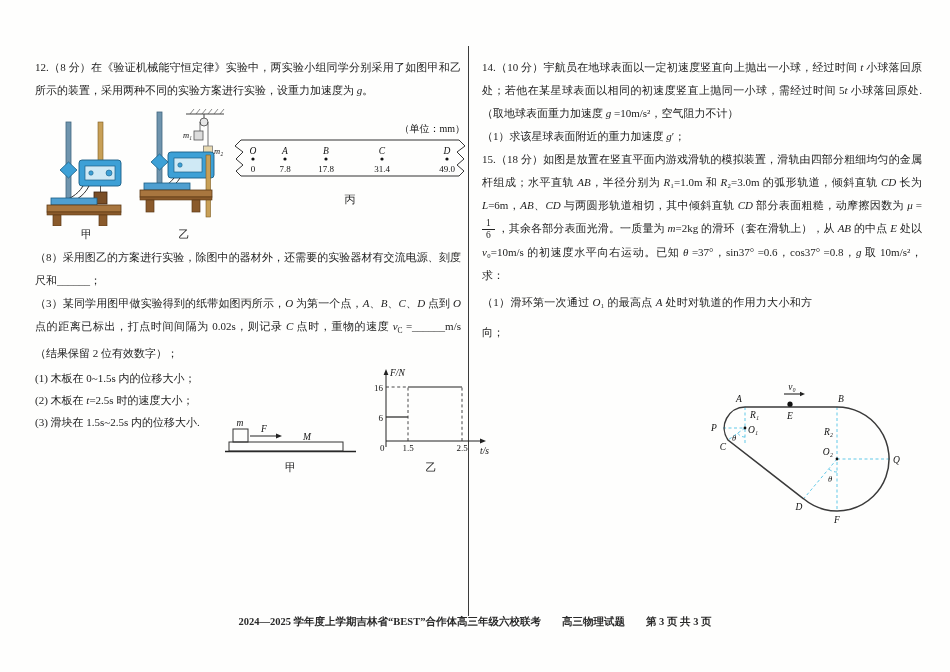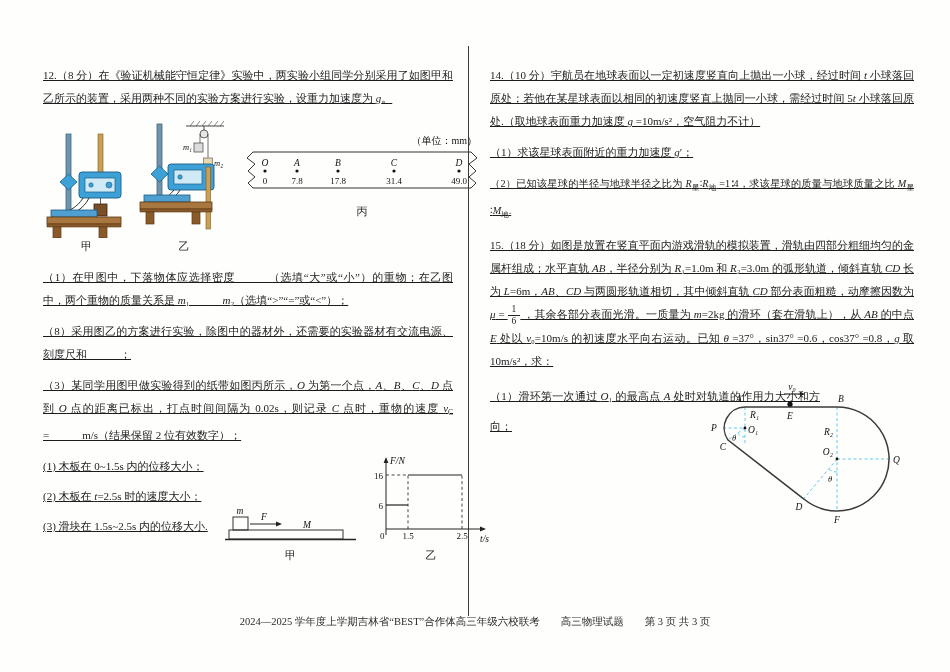--- a/index.html
+++ b/index.html
@@ -2,35 +2,35 @@
 <html><head>
 <meta charset="utf-8">
 <style>
   html,body{margin:0;padding:0;background:#e8e8e8;}
   .page{position:relative;width:950px;height:672px;background:#fefefd;overflow:hidden;
         font-family:"Liberation Serif","DejaVu Serif",serif;font-size:11px;line-height:23px;color:#1c1c1c;}
   .divider{position:absolute;left:468px;top:46px;width:1px;height:570px;background:#3c3c3c;}
   .col{position:absolute;top:56px;}
   .col-left{left:35px;width:426px;}
   .col-right{left:482px;width:440px;}
-  p.para{margin:8px;text-align:justify;text-decoration:underline;}
+  p.para{margin:0;text-align:justify;}
   i{font-style:italic;}
   sub{font-size:7.5px;vertical-align:-3px;}
   .tight{font-size:10.2px;}
   .frac{display:inline-block;vertical-align:middle;text-align:center;font-size:9.5px;line-height:11px;}
   .frac b{display:block;font-weight:normal;padding:0 4px;}
   .frac b+b{border-top:1px solid #222;}
   .figrow12{position:relative;height:140px;margin-top:4px;}
   .fig{position:absolute;display:flex;flex-direction:column;align-items:center;}
   .figcap{font-size:11px;line-height:14px;margin-top:1px;text-align:center;}
   .q13zone{position:relative;height:96px;margin-top:2px;}
   .q13zone p{line-height:22px;width:225px;}
   .q13figs{position:absolute;left:188px;top:-2px;display:flex;align-items:flex-end;gap:12px;}
   .trackfig{position:absolute;left:208px;top:326px;}
-  .footer{position:absolute;top:610px;left:0;width:100%;text-align:center;font-size:10.5px;color:#2a2a2a;}
+  .footer{position:absolute;top:610px;left:0;width:100%;text-align:center;font-size:10.5px;color:#2a2a2a;font-weight:bold;}
   .mt8{margin-top:8px;} .mt6{margin-top:6px;} .mt10{margin-top:10px;} .mt18{margin-top:18px;} .mt40{margin-top:40px;} .mt4{margin-top:4px;}
   .w320 p{width:330px;line-height:30px;}
   
   .sv-var{font-family:"Liberation Serif","DejaVu Serif",serif;font-style:italic;font-size:9.5px;fill:#111;}
   .sv-num{font-family:"Liberation Serif","DejaVu Serif",serif;font-size:9px;fill:#111;}
   .sv-cn{font-family:"Liberation Serif","DejaVu Serif",serif;font-size:10px;fill:#111;}
   .sv-sm{font-family:"Liberation Serif","DejaVu Serif",serif;font-style:italic;font-size:8.5px;fill:#111;}
   .dash{stroke:#62c9e8;stroke-width:1;stroke-dasharray:3 2.5;fill:none;}
   .trk{stroke:#3a3a3a;stroke-width:1.5;fill:none;}
   .thin{stroke:#333;stroke-width:1;fill:none;}
@@ -99,21 +99,21 @@
           <path d="M46,72 C40,82 30,85 24,87" class="thin" stroke-width="0.8"></path>
           <rect x="10" y="77" width="46" height="7" fill="#4f9fd0" stroke="#1b5f86" stroke-width="0.8"></rect>
           <rect x="6" y="84" width="72" height="7" fill="#a8763f" stroke="#5d3a16" stroke-width="0.8"></rect>
           <rect x="6" y="91" width="72" height="3" fill="#8a5a2b" stroke="#5d3a16" stroke-width="0.6"></rect>
           <rect x="12" y="94" width="8" height="12" fill="#8a5a2b" stroke="#5d3a16" stroke-width="0.7"></rect>
           <rect x="58" y="94" width="8" height="12" fill="#8a5a2b" stroke="#5d3a16" stroke-width="0.7"></rect>
         </svg>
         <div class="figcap">乙</div>
       </div>
 
-      <div class="fig" style="left:208px;top:16px;">
+      <div class="fig" style="left:196px;top:16px;">
         <svg width="238" height="64" viewBox="0 0 238 64">
           <text x="234" y="10" text-anchor="end" class="sv-cn">（单位：mm）</text>
           <line x1="10" y1="18" x2="228" y2="18" class="thin"></line>
           <line x1="10" y1="54" x2="228" y2="54" class="thin"></line>
           <polyline points="10,18 4,24 12,30 5,37 12,43 5,49 10,54" class="thin"></polyline>
           <polyline points="228,18 234,24 226,30 233,37 226,43 233,49 228,54" class="thin"></polyline>
           <g>
             <text x="22" y="32" text-anchor="middle" class="sv-var">O</text>
             <circle cx="22" cy="37" r="1.6" fill="#111"></circle>
             <text x="22" y="50" text-anchor="middle" class="sv-num">0</text>
@@ -136,21 +136,20 @@
           <g>
             <text x="216" y="32" text-anchor="middle" class="sv-var">D</text>
             <circle cx="216" cy="37" r="1.6" fill="#111"></circle>
             <text x="216" y="50" text-anchor="middle" class="sv-num">49.0</text>
           </g>
         </svg>
         <div class="figcap" style="margin-top:6px;">丙</div>
       </div>
     </div>
 
-    <p class="para mt8">（1）在甲图中，下落物体应选择密度______（选填“大”或“小”）的重物；在乙图中，两个重物的质量关系是 <i>m</i>₁______<i>m</i>₂（选填“&gt;”“=”或“&lt;”）；</p>
     <p class="para mt6">（8）采用图乙的方案进行实验，除图中的器材外，还需要的实验器材有交流电源、刻度尺和______；</p>
     <p class="para mt6">（3）某同学用图甲做实验得到的纸带如图丙所示，<i>O</i> 为第一个点，<i>A</i>、<i>B</i>、<i>C</i>、<i>D</i> 点到 <i>O</i> 点的距离已标出，打点时间间隔为 0.02s，则记录 <i>C</i> 点时，重物的速度 <i>v</i><sub>C</sub> =______m/s（结果保留 2 位有效数字）；</p>
 
 
     <div class="q13zone">
       <p class="para">(1) 木板在 0~1.5s 内的位移大小；</p>
       <p class="para">(2) 木板在 <i>t</i>=2.5s 时的速度大小；</p>
       <p class="para">(3) 滑块在 1.5s~2.5s 内的位移大小.</p>
 
       <div class="q13figs">
@@ -191,21 +190,20 @@
           <div class="figcap">乙</div>
         </div>
       </div>
     </div>
   </div>
 
   <div class="col col-right">
 
     <p class="para mt4">14.（10 分）宇航员在地球表面以一定初速度竖直向上抛出一小球，经过时间 <i>t</i> 小球落回原处；若他在某星球表面以相同的初速度竖直上抛同一小球，需经过时间 5<i>t</i> 小球落回原处.（取地球表面重力加速度 <i>g</i> =10m/s²，空气阻力不计）</p>
     <p class="para mt10">（1）求该星球表面附近的重力加速度 <i>g</i>′；</p>
-    <p class="para mt10 tight">（2）已知该星球的半径与地球半径之比为 <i>R</i><sub>星</sub>∶<i>R</i><sub>地</sub> =1∶4，求该星球的质量与地球质量之比 <i>M</i><sub>星</sub>∶<i>M</i><sub>地</sub>.</p>
 
     <p class="para mt40">15.（18 分）如图是放置在竖直平面内游戏滑轨的模拟装置，滑轨由四部分粗细均匀的金属杆组成；水平直轨 <i>AB</i>，半径分别为 <i>R</i>₁=1.0m 和 <i>R</i>₂=3.0m 的弧形轨道，倾斜直轨 <i>CD</i> 长为 <i>L</i>=6m，<i>AB</i>、<i>CD</i> 与两圆形轨道相切，其中倾斜直轨 <i>CD</i> 部分表面粗糙，动摩擦因数为 <i>μ</i> = <span class="frac"><b>1</b><b>6</b></span> ，其余各部分表面光滑。一质量为 <i>m</i>=2kg 的滑环（套在滑轨上），从 <i>AB</i> 的中点 <i>E</i> 处以 <i>v</i>₀=10m/s 的初速度水平向右运动。已知 <i>θ</i> =37°，sin37° =0.6，cos37° =0.8，<i>g</i> 取 10m/s²，求：</p>
 
     <div class="w320">
       <p class="para mt8">（1）滑环第一次通过 <i>O</i>₁ 的最高点 <i>A</i> 处时对轨道的作用力大小和方向；</p>
     </div>
 
     <div class="trackfig">
       <svg width="240" height="178" viewBox="0 0 240 178">
 

